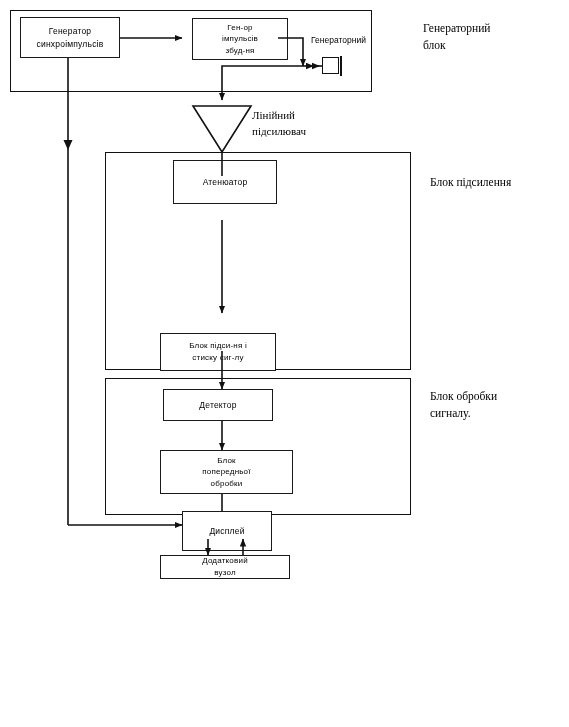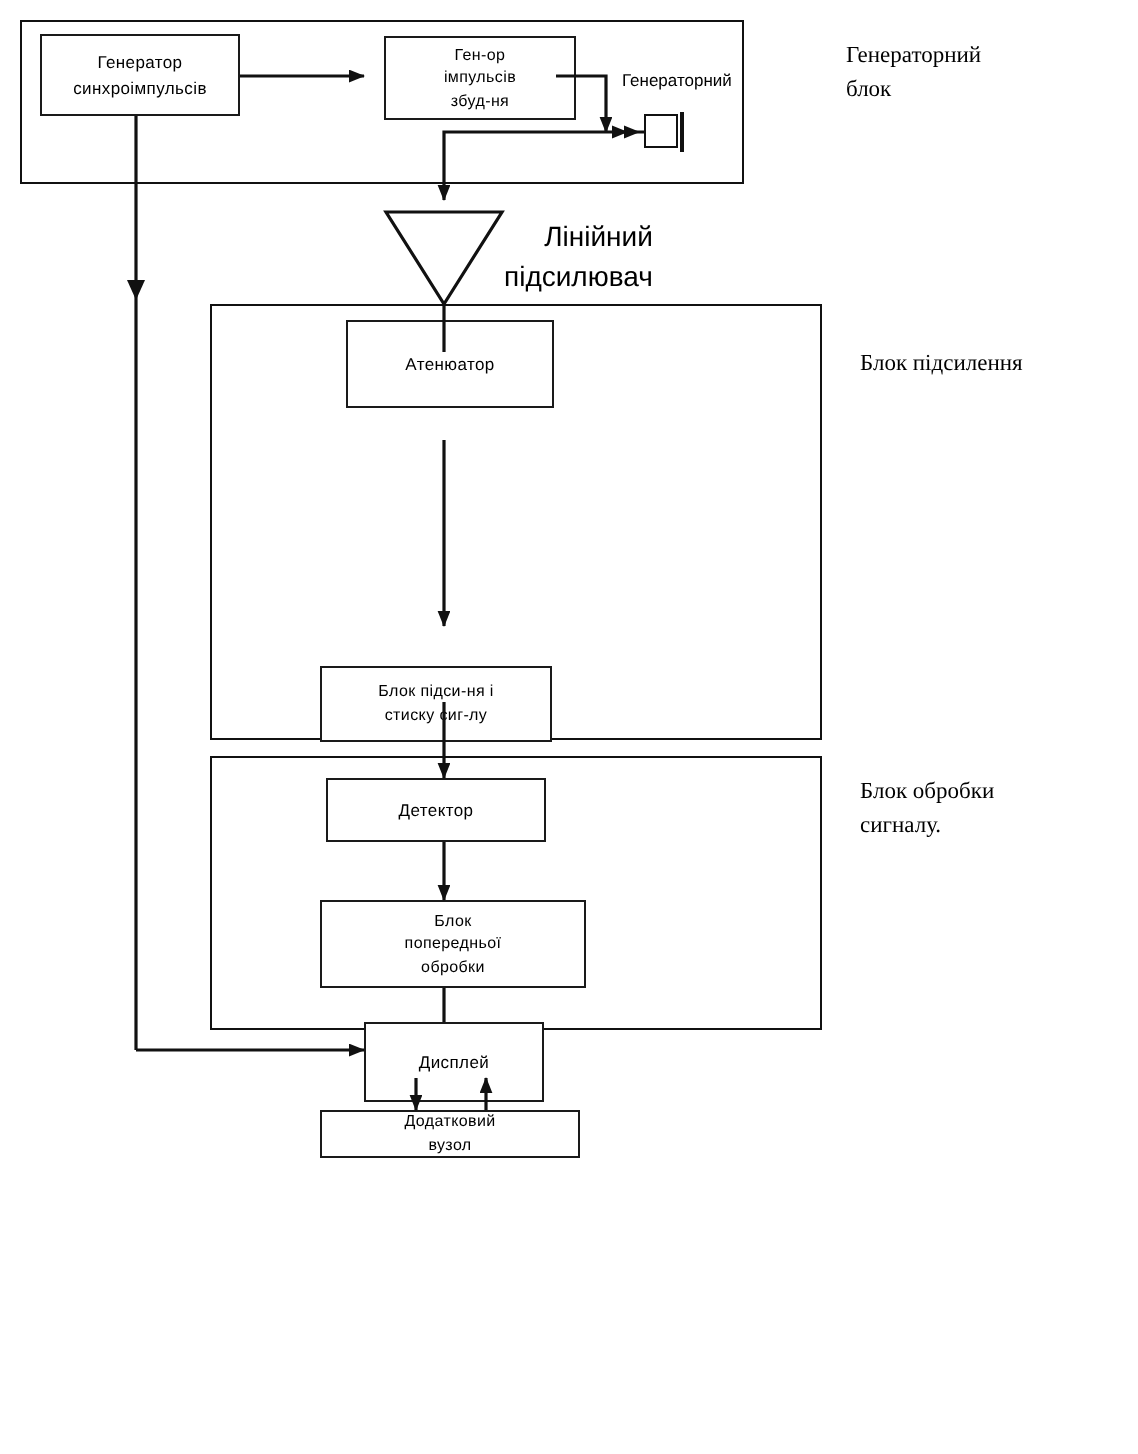--- a/index.html
+++ b/index.html
@@ -103,21 +103,21 @@
   <div class="node-box" style="left:182px; top:18px; width:96px; height:42px; font-size:8px;margin-left:10px;">Ген-ор
 імпульсів
 збуд-ня</div>
 
   <div class="transducer" style="left:322px; top:57px; width:22px; height:19px;">
     <div class="sq"></div>
     <div class="bar"></div>
   </div>
   <div class="caption" style="left:311px; top:34px; font-family:'Liberation Sans', sans-serif; font-size:8.5px;">Генераторний</div>
 
-  <div class="caption" style="left:252px; top:108px; font-family:Liberation Sans, sans-serif; font-size:14px;text-align:right;">Лінійний
+  <div class="caption" style="left:252px; top:108px; font-family:Liberation Serif, serif; font-size:11px;">Лінійний
 підсилювач</div>
 
   <div class="node-box" style="left:173px; top:160px; width:104px; height:44px;">Атенюатор</div>
 
   <div class="node-box" style="left:160px; top:313px; width:116px; height:38px; font-size:8px;margin-top:20px;">Блок  підси-ня і
 стиску   сиг-лу</div>
 
   <div class="node-box" style="left:163px; top:389px; width:110px; height:32px;">Детектор</div>
 
   <div class="node-box" style="left:160px; top:450px; width:133px; height:44px; font-size:8px;">Блок

